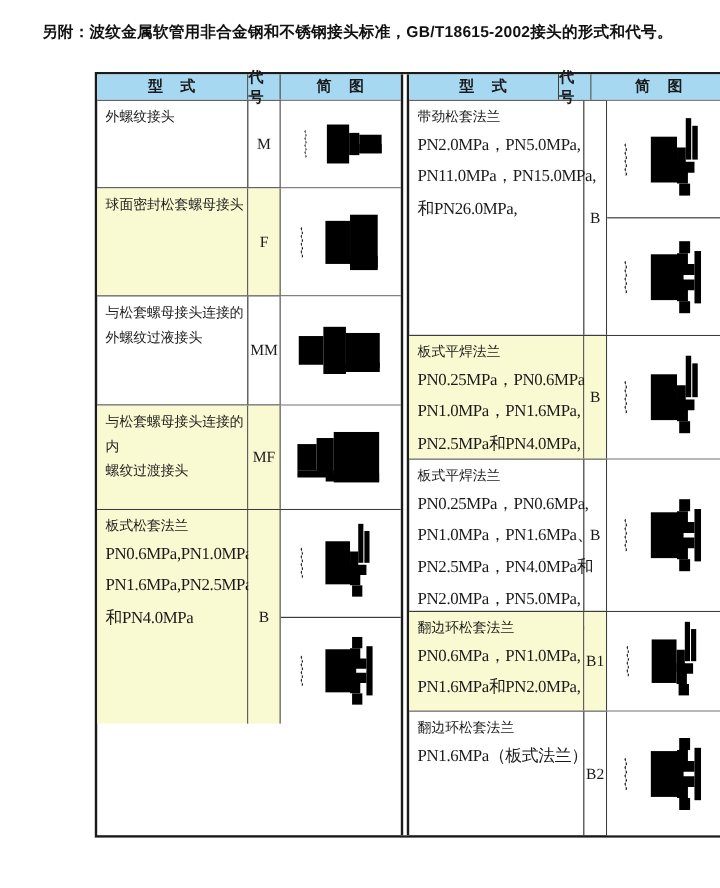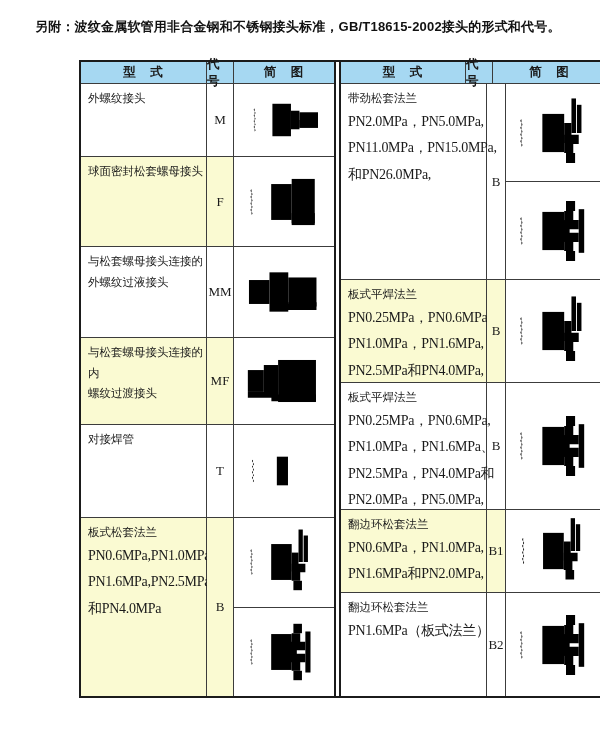--- a/index.html
+++ b/index.html
@@ -184,33 +184,20 @@
       <div class="tcell code-cell">MF</div>
       <div class="tcell diagram-cell fit">
         <div class="sub">
             <svg class="d" width="94" height="74" viewBox="0 0 110 88">
               <use href="#sym-nipple-f"></use>
             </svg>
           </div>
       </div>
     </div>
 
-    <div class="trow" style="height:93px">
-      <div class="tcell type-cell">
-        <div class="fit-name">对接焊管</div>
-      </div>
-      <div class="tcell code-cell">T</div>
-      <div class="tcell diagram-cell fit">
-        <div class="sub">
-            <svg class="d" width="94" height="70" viewBox="0 0 110 88">
-              <use href="#sym-pipe"></use>
-            </svg>
-          </div>
-      </div>
-    </div>
 
     <div class="trow hl" style="height:178px">
       <div class="tcell type-cell">
         <div class="fit-name">板式松套法兰</div>
         <div class="pn">PN0.6MPa,PN1.0MPa,
 PN1.6MPa,PN2.5MPa,
 和PN4.0MPa</div>
       </div>
       <div class="tcell code-cell">B</div>
       <div class="tcell diagram-cell fit">

